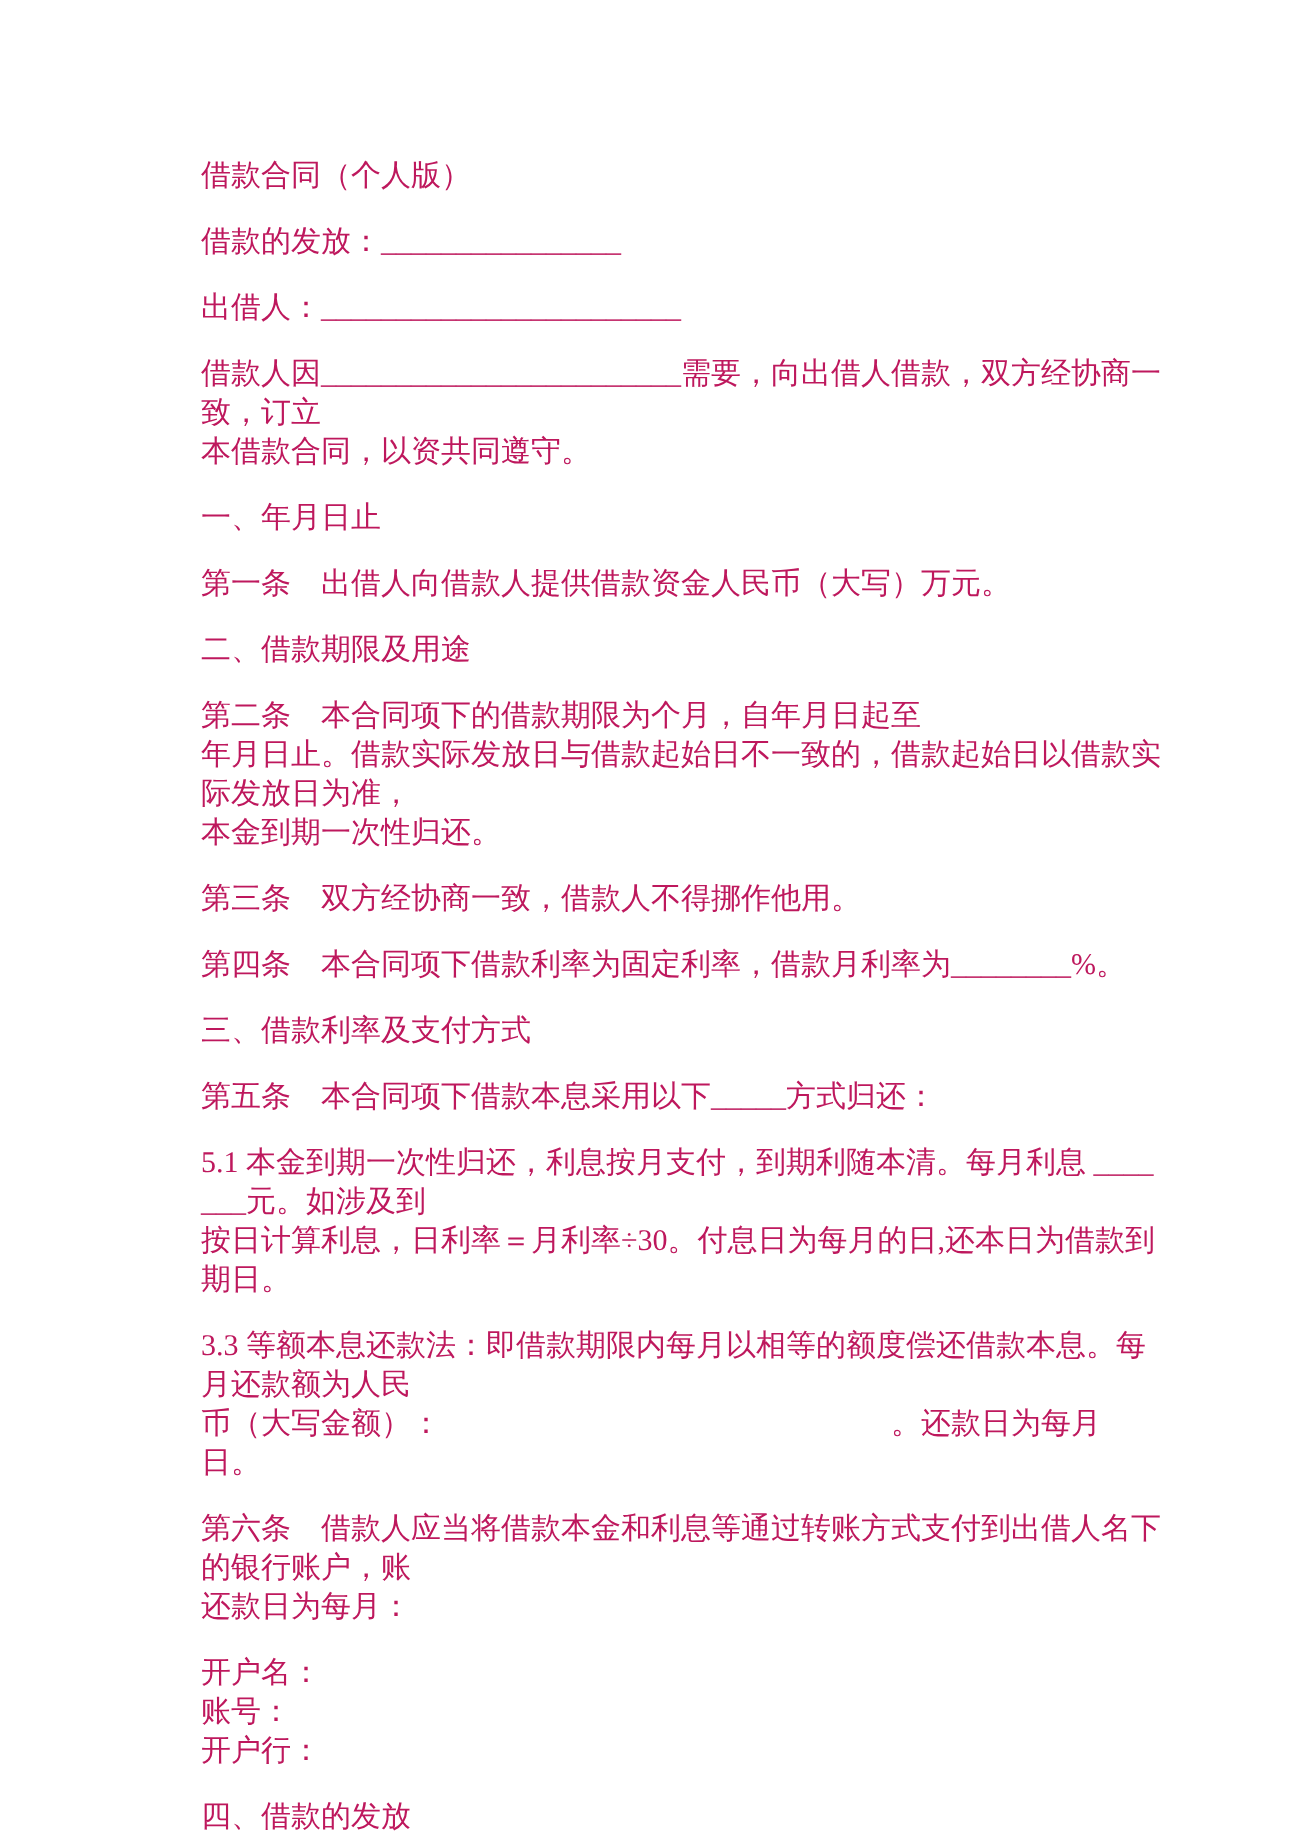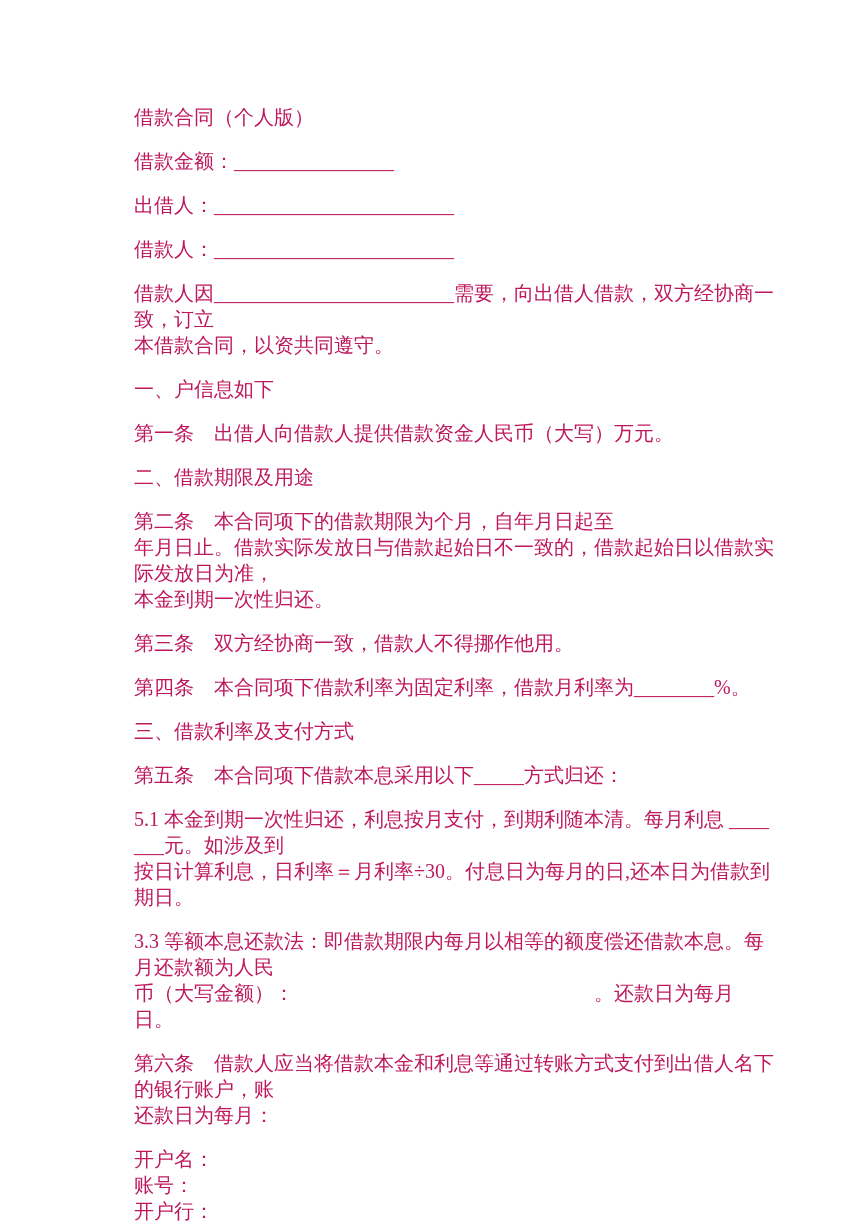--- a/index.html
+++ b/index.html
@@ -26,26 +26,25 @@
     margin: 0 0 18px 0;
     white-space: pre-wrap;
     word-break: break-all;
   }
 </style>
 </head>
 <body>
 
 <div class="doc-page">
   <p>借款合同（个人版）</p>
-  <p>借款金额：________________</p>
+  <p>借款的发放：________________</p>
   <p>出借人：________________________</p>
-  <p>借款人：________________________</p>
   <p>借款人因________________________需要，向出借人借款，双方经协商一致，订立
 本借款合同，以资共同遵守。</p>
-  <p>一、户信息如下</p>
+  <p>一、年月日止</p>
   <p>第一条　出借人向借款人提供借款资金人民币（大写）万元。</p>
   <p>二、借款期限及用途</p>
   <p>第二条　本合同项下的借款期限为个月，自年月日起至
 年月日止。借款实际发放日与借款起始日不一致的，借款起始日以借款实际发放日为准，
 本金到期一次性归还。</p>
   <p>第三条　双方经协商一致，借款人不得挪作他用。</p>
   <p>第四条　本合同项下借款利率为固定利率，借款月利率为________%。</p>
   <p>三、借款利率及支付方式</p>
   <p>第五条　本合同项下借款本息采用以下_____方式归还：</p>
   <p>5.1 本金到期一次性归还，利息按月支付，到期利随本清。每月利息 _______元。如涉及到

